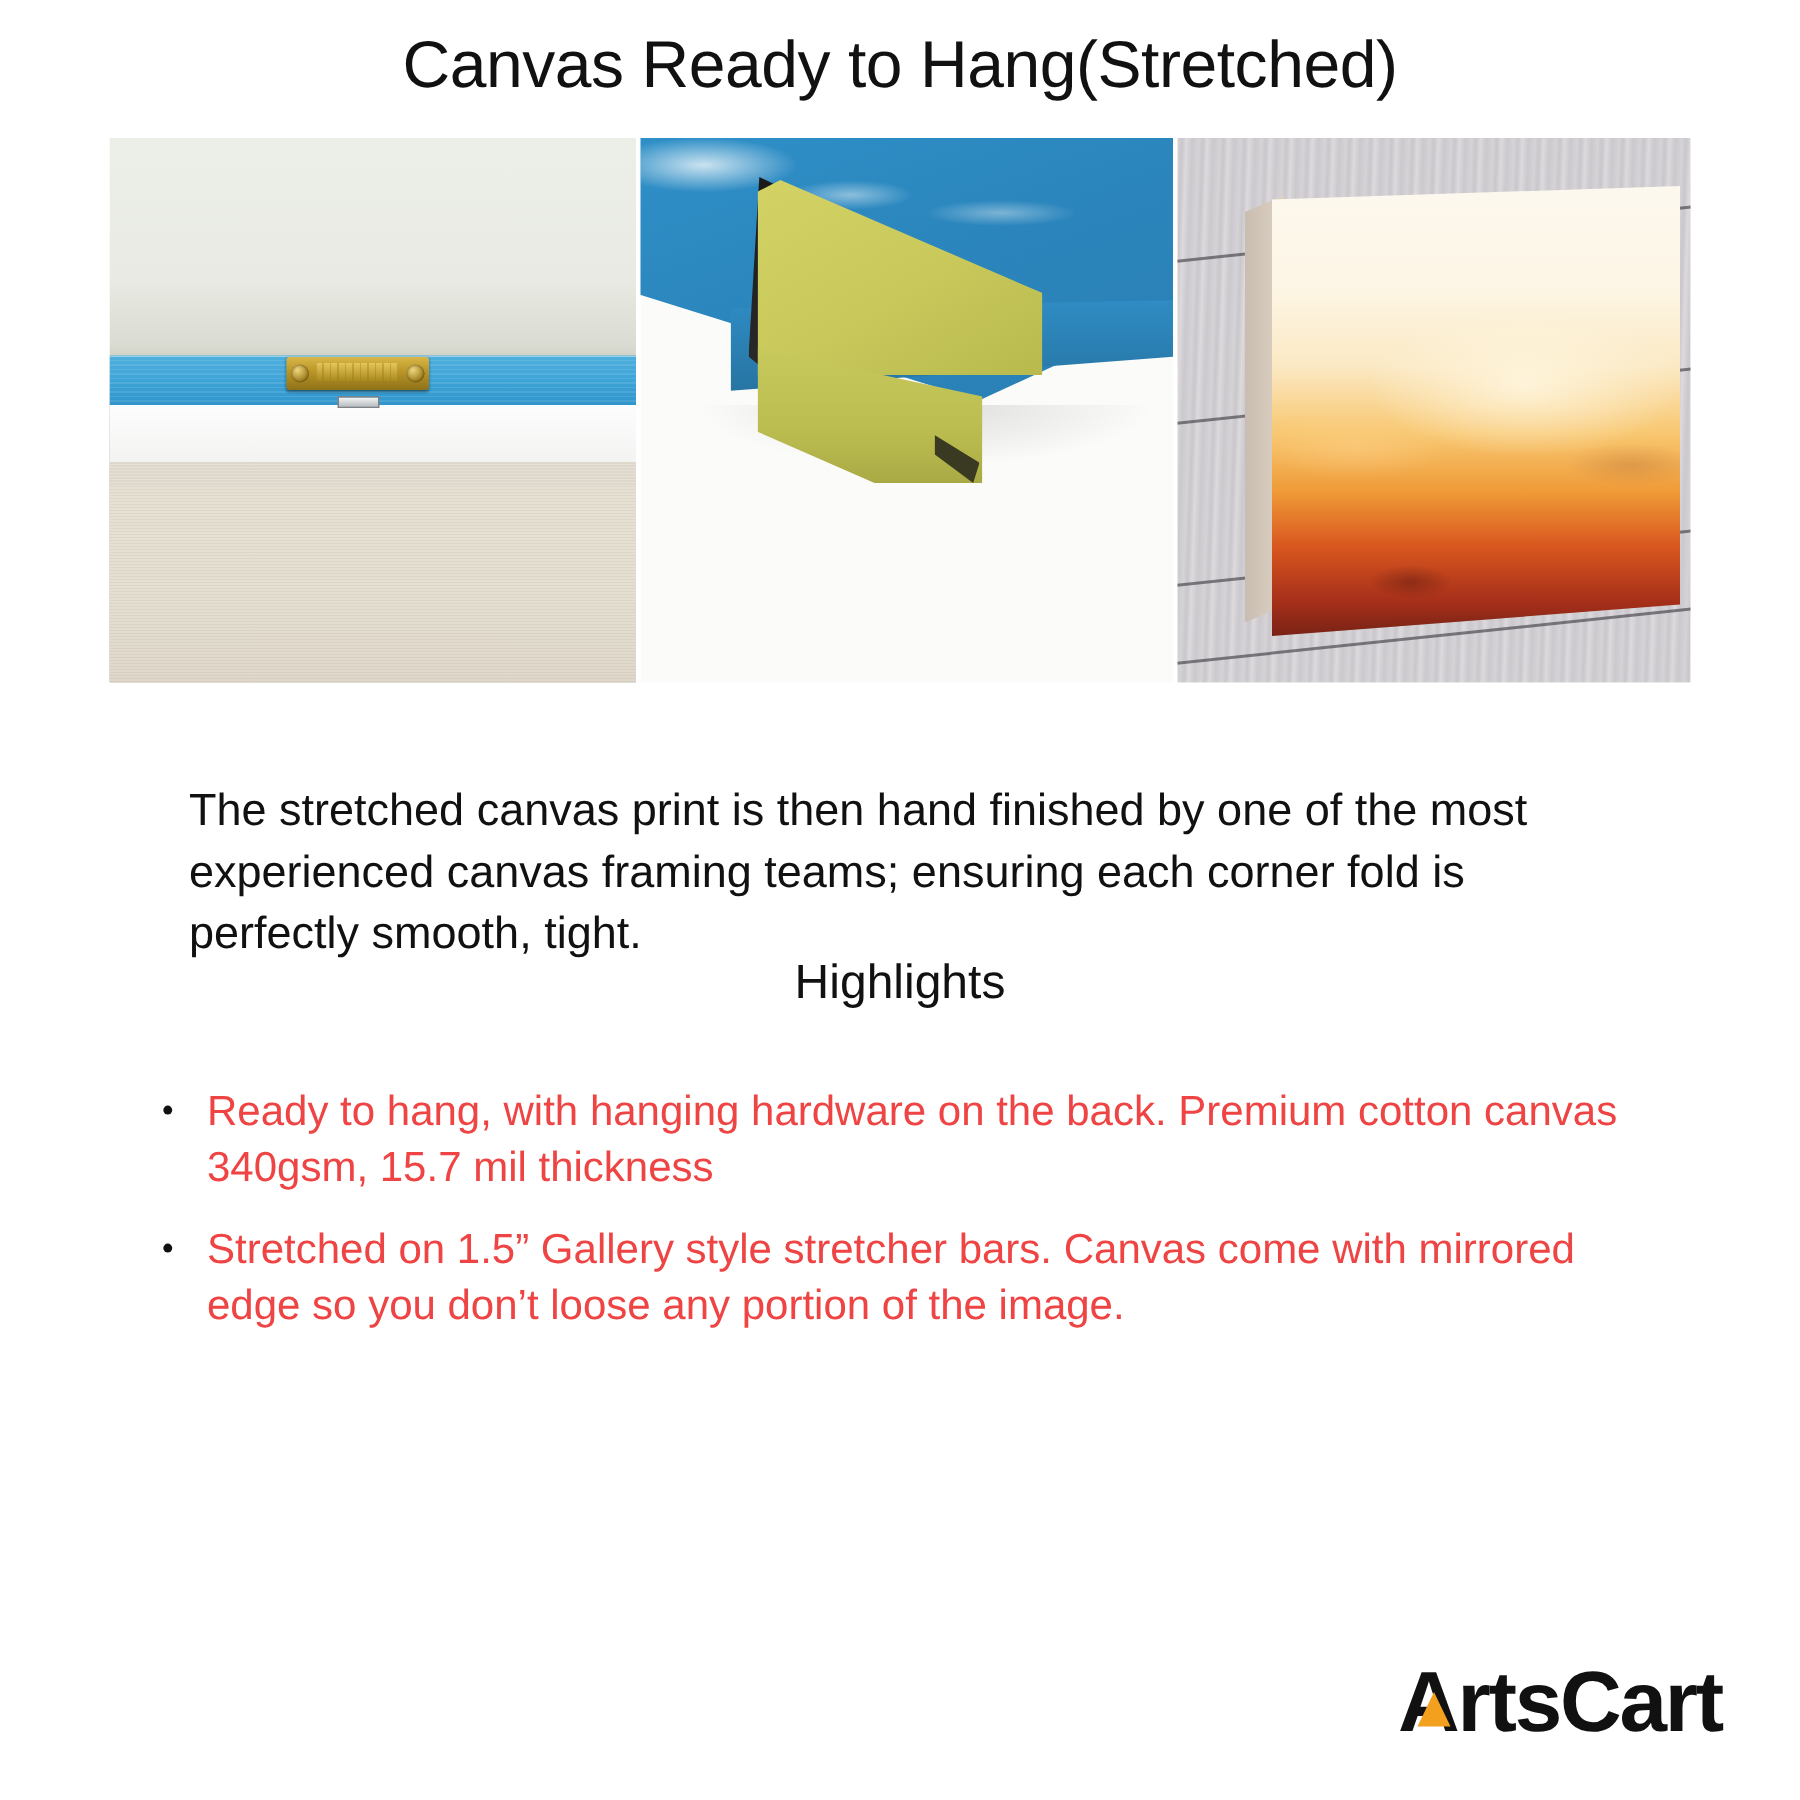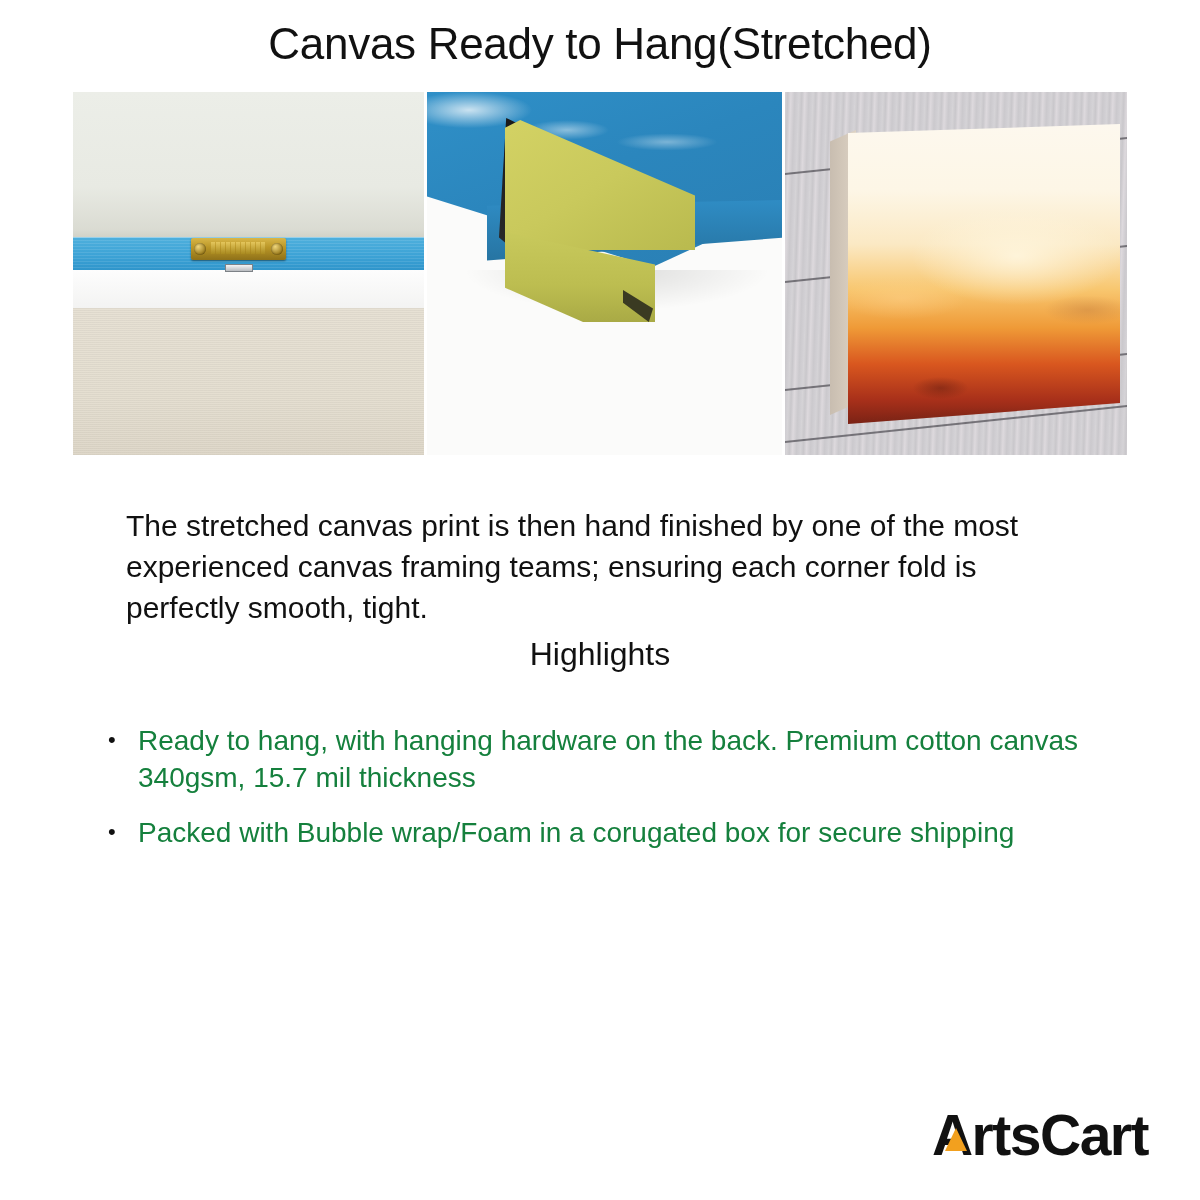--- a/index.html
+++ b/index.html
@@ -221,21 +221,20 @@
 
   
   .body-text {
     position: absolute;
     left: 126px;
     top: 490px;
     width: 948px;
     font-size: 30px;
     line-height: 41px;
     color: #111111;
-    margin-top: 15px;
   }
 
   
   .highlights-heading {
     position: absolute;
     top: 628px;
     left: 0;
     width: 1200px;
     text-align: center;
     font-size: 32px;
@@ -253,21 +252,21 @@
     list-style: none;
     margin: 0;
     padding: 0;
   }
   .bullet-item {
     position: relative;
     padding-left: 34px;
     margin-bottom: 18px;
     font-size: 28px;
     line-height: 37px;
-    color: #15803d;
+    color: #ef4444;
   }
   .bullet-item::before {
     content: "\2022";
     position: absolute;
     left: 4px;
     top: -1px;
     font-size: 22px;
     line-height: 37px;
     color: #111111;
   }
@@ -344,19 +343,19 @@
   </div>
 
 </div>
 
 <p class="body-text">The stretched canvas print is then hand finished by one of the most experienced canvas framing teams; ensuring each corner fold is perfectly smooth, tight.</p>
 
 <div class="highlights-heading">Highlights</div>
 
 <ul class="bullets">
   <li class="bullet-item">Ready to hang,  with hanging hardware on the back.  Premium cotton canvas 340gsm, 15.7 mil thickness</li>
-  <li class="bullet-item">Packed with Bubble wrap/Foam in a corugated box for secure shipping</li>
+  <li class="bullet-item">Stretched on 1.5” Gallery style stretcher bars. Canvas come with mirrored edge so you don’t loose any portion of the image.</li>
 </ul>
 
 <div class="logo">
   <div class="logo-text">ArtsCart</div>
   <div class="logo-tri"></div>
 </div>
 
 </body></html>

